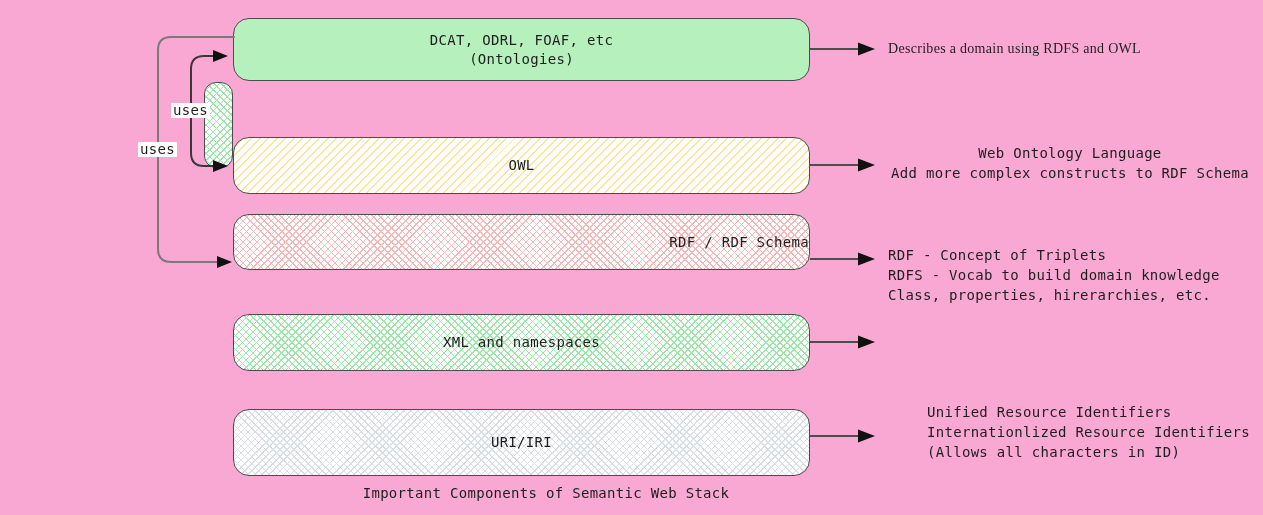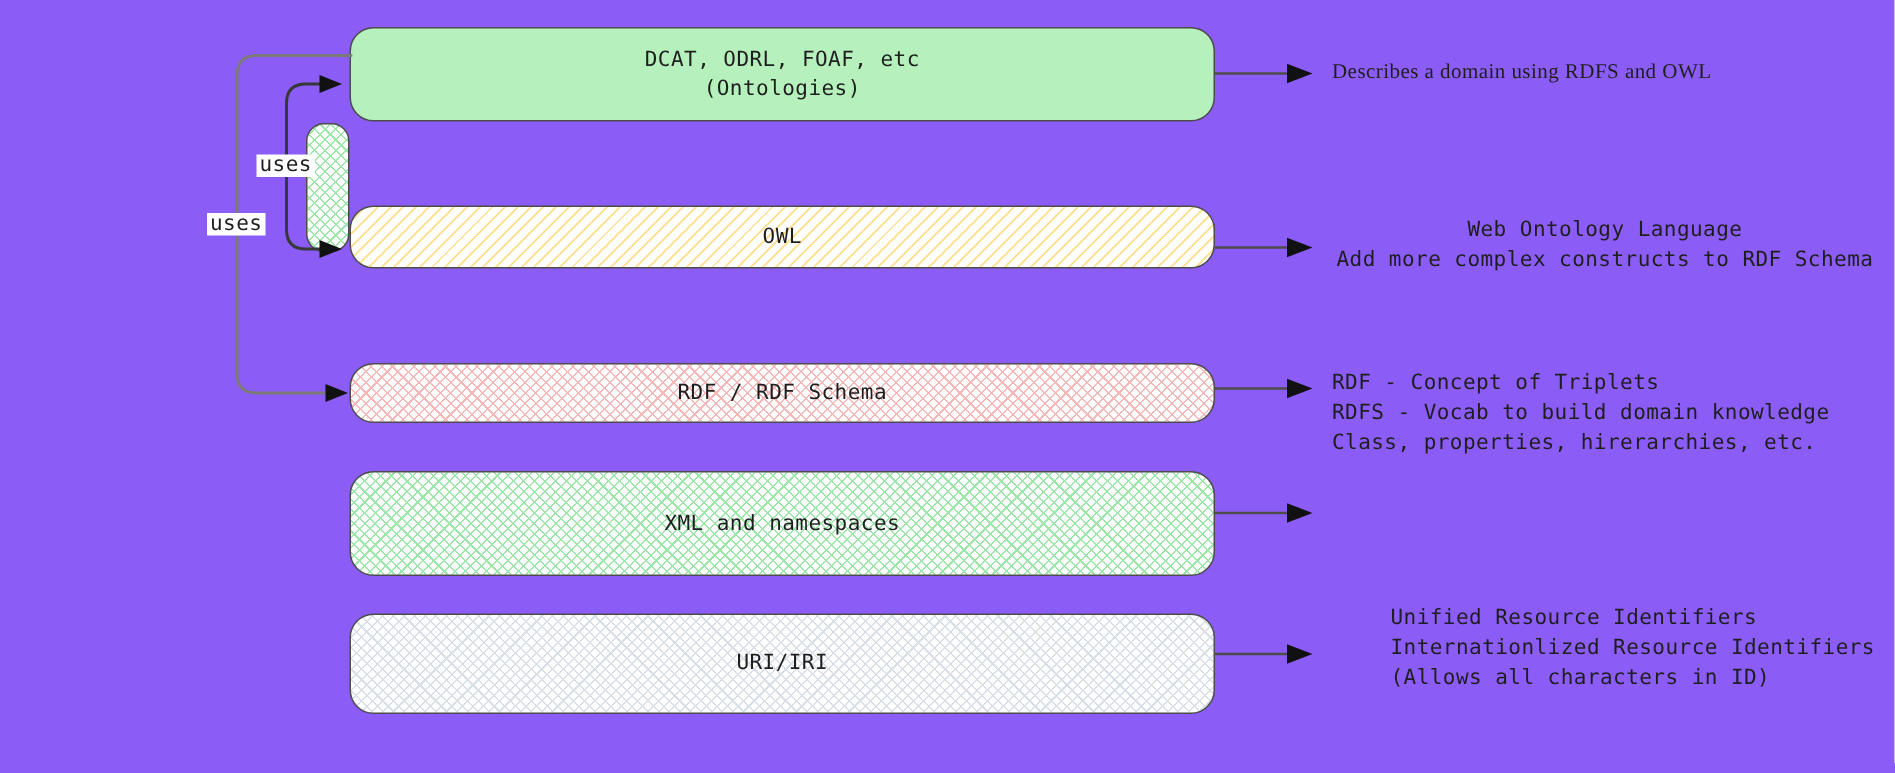--- a/index.html
+++ b/index.html
@@ -12,41 +12,41 @@
     --edge-dark: #383838;
     --edge-gray: #7a7a7a;
     --arrowhead: #111111;
     --text: #1e1e1e;
   }
   * { margin:0; padding:0; box-sizing:border-box; }
   html,body { background:#ffffff; }
   .canvas {
     position:relative;
     width:1263px; height:515px;
-    background:#8b5cf6;
+    background:#f9a8d4;
     font-family:"DejaVu Sans Mono","Liberation Mono",monospace;
     color:var(--text);
     overflow:hidden;
   }
   .node {
     position:absolute;
     left:233px; width:577px;
     border:1.6px solid var(--border);
     border-radius:16px;
     display:flex; flex-direction:column;
     align-items:center; justify-content:center;
     font-size:14px; letter-spacing:0.3px;
     line-height:19px;
     text-align:center;
     background-color:#fff;
   }
   .node-ontologies { top:18px;  height:63px; background:var(--green-solid); }
-  .node-owl        { top:137px; height:42px; }
-  .node-rdf        { top:242px; height:40px; }
-  .node-xml        { top:314px; height:70px; }
+  .node-owl        { top:137px; height:57px; }
+  .node-rdf        { top:214px; height:56px;align-items:flex-end; }
+  .node-xml        { top:314px; height:57px; }
   .node-uri        { top:409px; height:67px; }
 
   .hatch-diag-yellow {
     background-image: repeating-linear-gradient(135deg, var(--yellow-hatch) 0 1.4px, transparent 1.4px 6px);
   }
   .hatch-cross-pink {
     background-image:
       repeating-linear-gradient(45deg,  var(--pink-hatch) 0 1px, transparent 1px 5px),
       repeating-linear-gradient(135deg, var(--pink-hatch) 0 1px, transparent 1px 5px);
   }
@@ -174,14 +174,15 @@
   <div class="annotation ann-0">Describes a domain using RDFS and OWL</div>
   <div class="annotation ann-1">Web Ontology Language
 Add more complex constructs to RDF Schema</div>
   <div class="annotation ann-2">RDF - Concept of Triplets
 RDFS - Vocab to build domain knowledge
 Class, properties, hirerarchies, etc.</div>
   <div class="annotation ann-4">Unified Resource Identifiers
 Internationlized Resource Identifiers
 (Allows all characters in ID)</div>
 
+  <div class="caption">Important Components of Semantic Web Stack</div>
 
 </div>
 
 </body></html>

